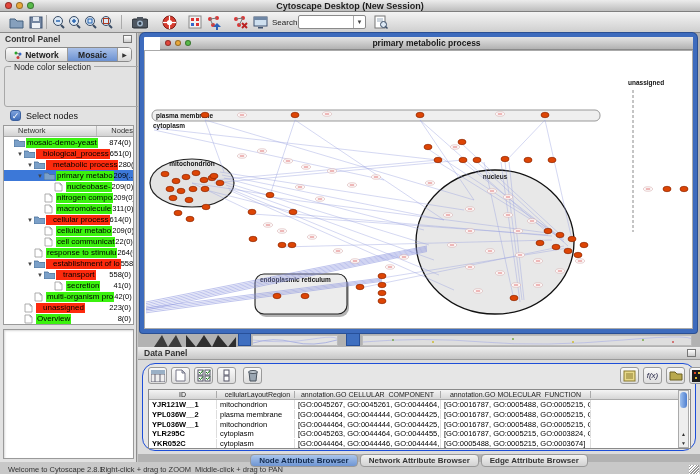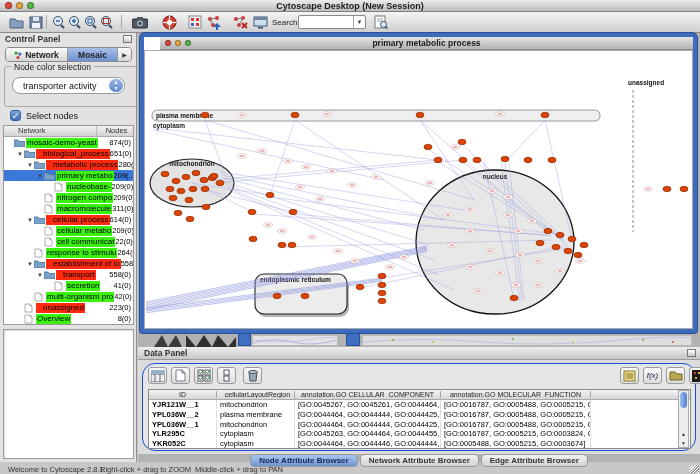--- a/index.html
+++ b/index.html
@@ -56,21 +56,21 @@
   #select-nodes .box{width:11px;height:11px;border-radius:3px;border:1px solid #3a5f9e;
     background:linear-gradient(#7ea2dd,#3f6cb8);color:#fff;font-size:9px;line-height:10px;
     text-align:center;}
   #select-nodes .lbl{font-size:9px;color:#111;}
   
   #tree{position:absolute;left:3px;top:92px;width:131px;height:200px;background:#fff;
     border:1px solid #9a9a9a;overflow:hidden;}
   #tree-head{display:flex;height:11px;background:linear-gradient(#f2f2f2,#d2d2d2);
     border-bottom:1px solid #aaa;font-size:7.5px;color:#333;}
   #tree-head .c1{flex:1;padding-left:14px;border-right:1px solid #bbb;}
-  #tree-head .c2{width:36px;text-align:center;padding-left:3px;}
+  #tree-head .c2{width:36px;text-align:right;padding-left:3px;}
   .tree-row{display:flex;align-items:center;height:11px;font-size:8px;color:#000;
     white-space:nowrap;overflow:hidden;}
   .tree-row.sel{background:#3c78d8;}
   .tr-ind{flex:none;} .tr-arrow{flex:none;width:8px;font-size:6px;color:#444;text-align:center;}
   .tr-ico{flex:none;width:11px;height:9px;margin-right:1px;}
   .tr-label{flex:none;padding:0 1px;line-height:10px;}
   .tr-label.green{background:#3bf20e;} .tr-label.red{background:#fd2a0d;padding-left:7px;}
   .tr-count{margin-left:auto;padding-right:2px;font-size:7.5px;flex:none;}
   
   #birdseye{position:absolute;left:3px;top:296px;width:131px;height:130px;background:#fff;
@@ -269,24 +269,20 @@
           </svg>
         <span>Network</span>
       </div>
       <div class="cp-tab sel" id="cp-tab-mosaic">
         <span>Mosaic</span>
       </div>
       <div id="cp-tab-more">▶</div>
     </div>
     <div id="cp-fieldset">
       <span id="cp-legend">Node color selection</span>
-      <div id="color-combo">
-        <span>transporter activity</span>
-        <span class="stepper">▲<br>▼</span>
-      </div>
     </div>
     <div id="select-nodes">
       <span class="box">✓</span>
       <span class="lbl">Select nodes</span>
     </div>
     <div id="tree">
       <div id="tree-head">
         <span class="c1">Network</span>
         <span class="c2">Nodes</span>
       </div>

